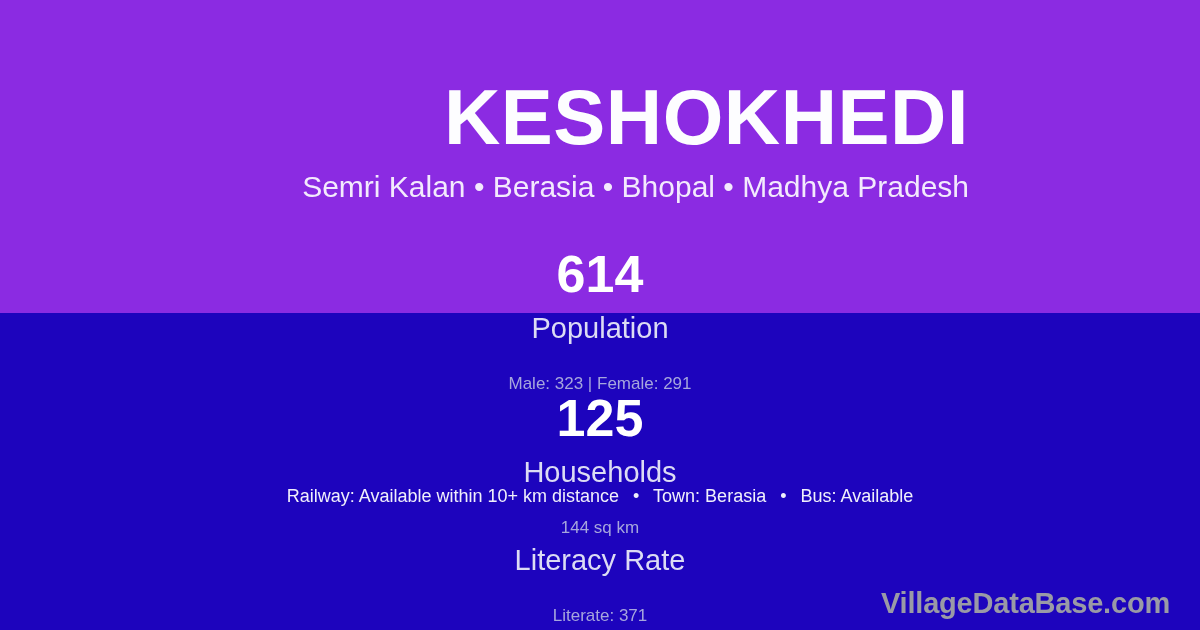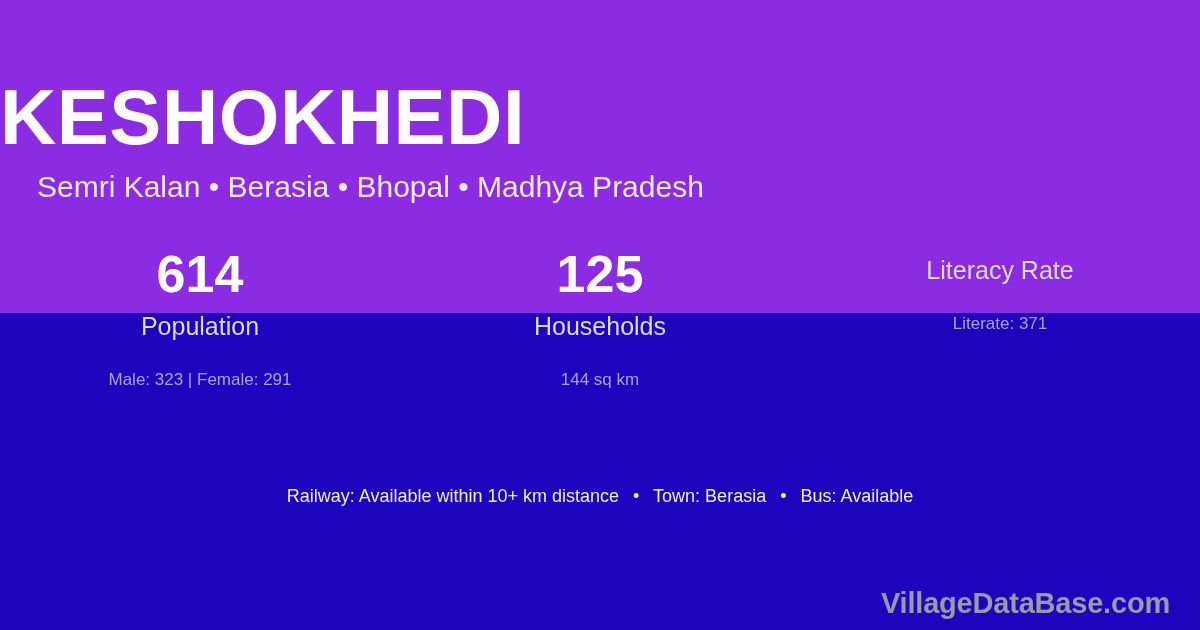--- a/index.html
+++ b/index.html
@@ -38,21 +38,21 @@
     height: 317px;
     background: #1d04bd;
   }
 
   
   #header {
     position: absolute;
     left: 0;
     top: 0;
     width: 969px;
-    text-align: left;
+    text-align: right;
     z-index: 3;
   }
   #village-title {
     margin: 0;
     padding-top: 78px;
     font-size: 78px;
     line-height: 1.0;
     font-weight: bold;
     letter-spacing: 0.5px;
     color: #fdfdff;
@@ -67,37 +67,37 @@
     padding-left: 37px;
   }
 
   
   #stats-row {
     position: absolute;
     left: 0;
     top: 248px;
     width: 1200px;
     display: flex;
-    flex-direction: row;
+    flex-direction: column;
     z-index: 3;
   }
   .stat-block {
     flex: 1 1 0;
     text-align: center;
   }
   .stat-value {
     font-size: 52px;
     line-height: 1.0;
     font-weight: bold;
     color: #ffffff;
     height: 56px;
   }
   .stat-label {
     margin-top: 10px;
-    font-size: 25px;
+    font-size: 29px;
     line-height: 1.0;
     font-weight: normal;
     color: #dcdcf4;
   }
   .stat-sub {
     margin-top: 32px;
     font-size: 17px;
     line-height: 1.0;
     font-weight: normal;
     color: #a6a6dd;

